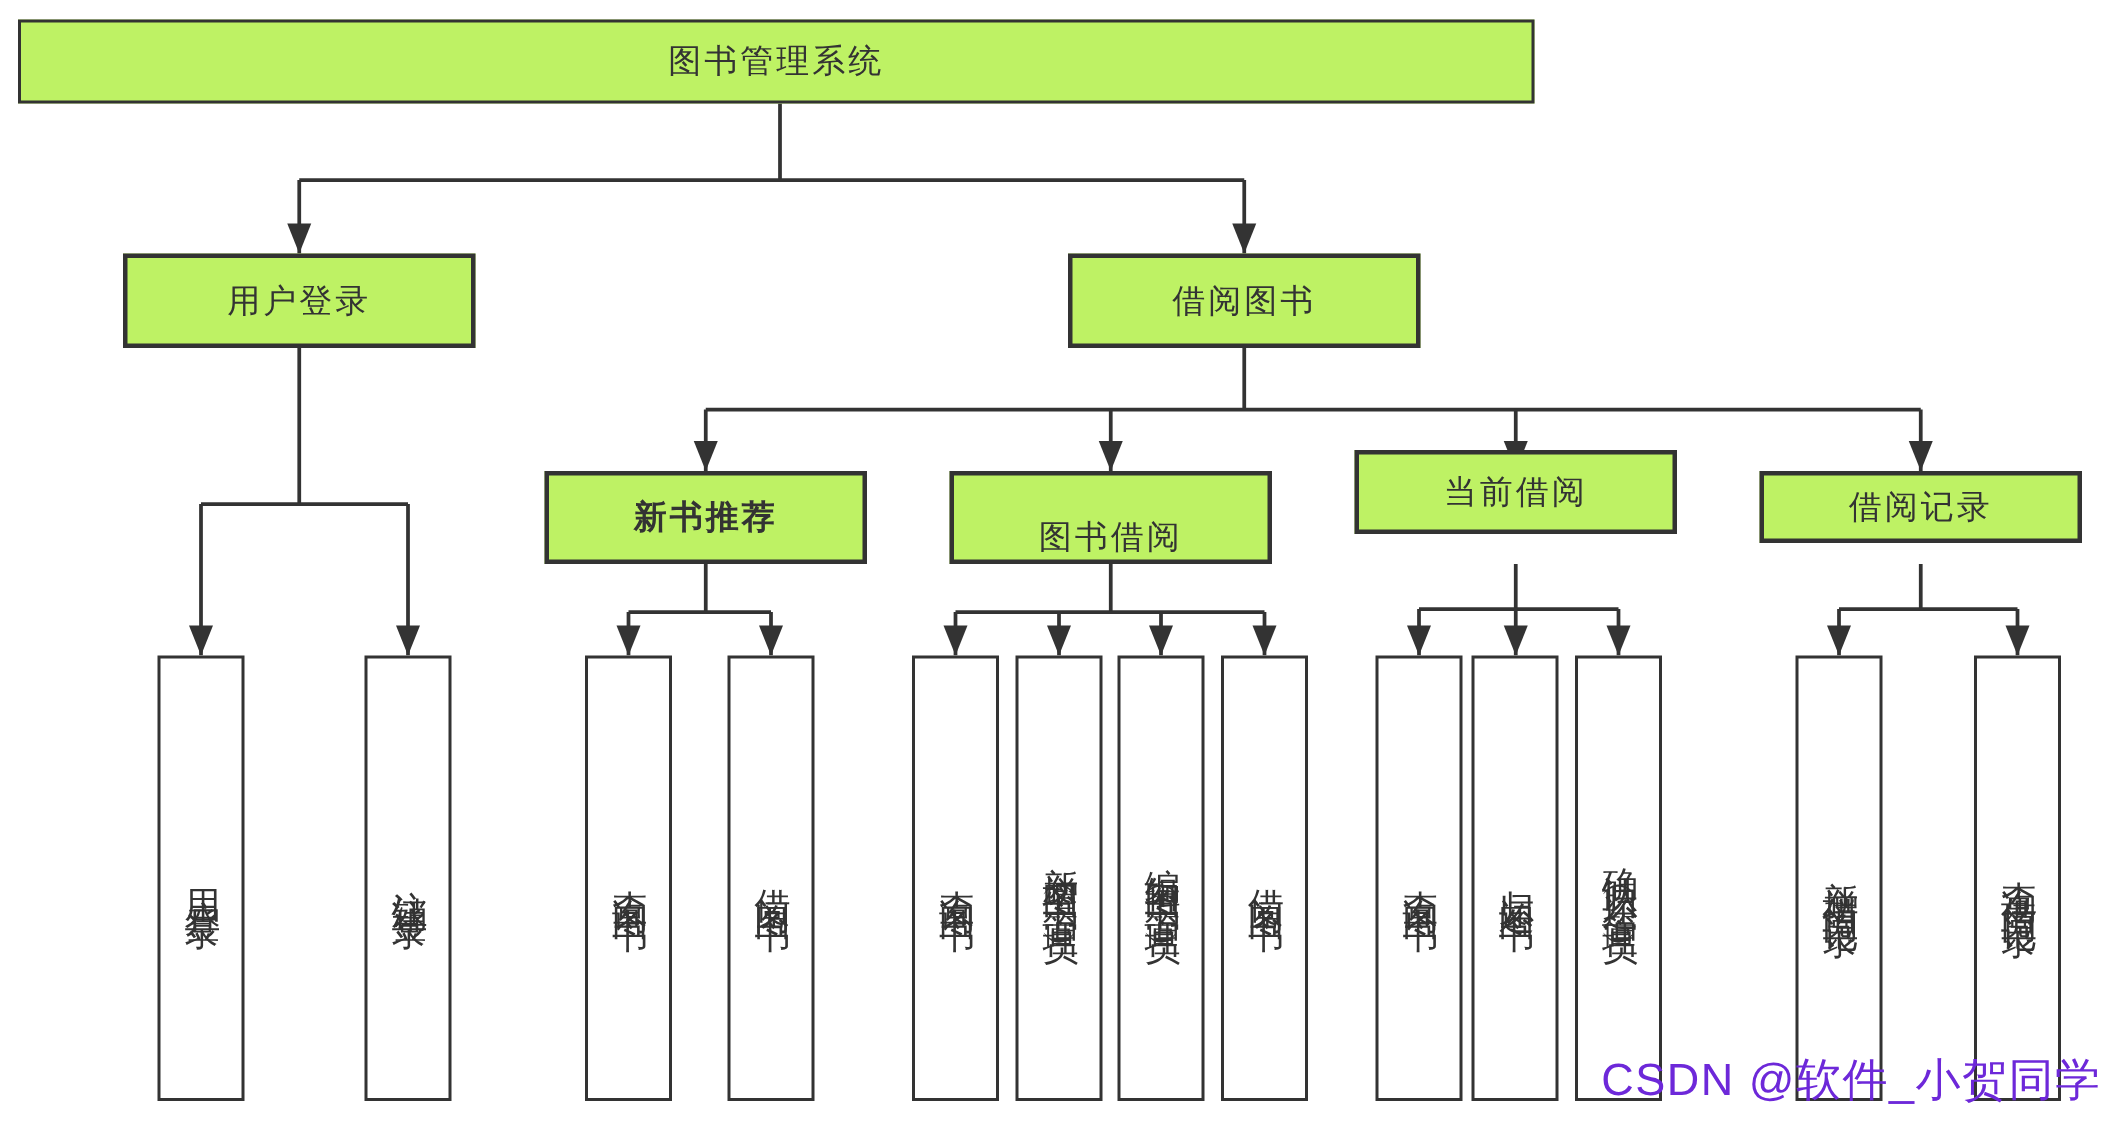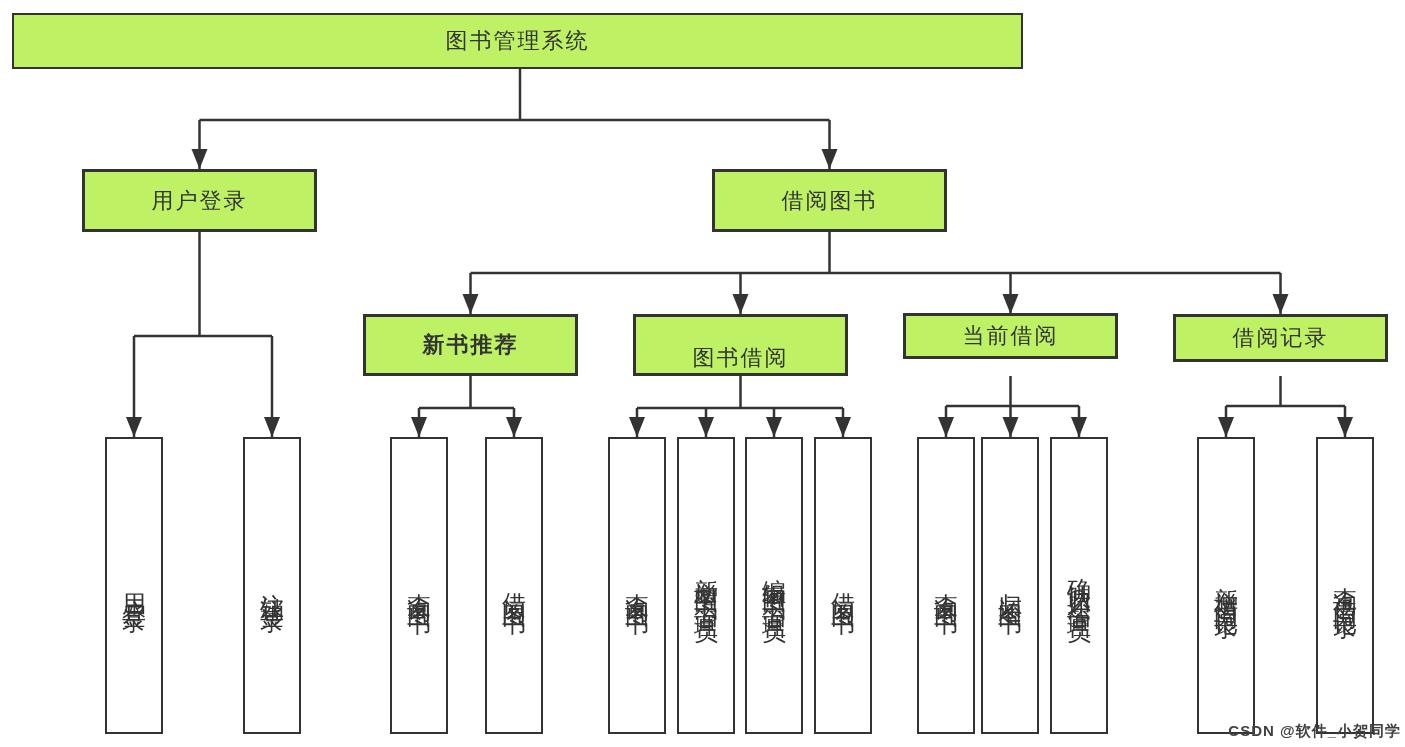--- a/index.html
+++ b/index.html
@@ -44,25 +44,24 @@
     writing-mode: vertical-rl;
     text-orientation: mixed;
     letter-spacing: 6px;
     line-height: 1;
     white-space: nowrap;
   }
   .watermark {
     position: absolute;
     right: 4px;
     bottom: 6px;
-    font-size: 15px;
+    font-size: 30px;
     letter-spacing: 1px;
-    color: #404040;
+    color: #6d28d9;
     white-space: nowrap;
-    font-weight: bold;
   }
 </style>
 </head>
 <body>
 
 <div class="canvas">
 
   <svg class="wires" viewBox="0 0 1405 747" xmlns="http://www.w3.org/2000/svg">
     <defs>
       <marker id="arrowhead" markerUnits="userSpaceOnUse" markerWidth="22" markerHeight="18" viewBox="0 0 22 18" refX="21" refY="9" orient="auto">
@@ -135,21 +134,21 @@
   <div class="box" style="left:712px; top:169px; width:235px; height:63px;">
     <span>借阅图书</span>
   </div>
 
   <div class="box" style="left:363px; top:314px; width:215px; height:62px;font-weight:bold;">
     <span>新书推荐</span>
   </div>
   <div class="box" style="left:633px; top:314px; width:215px; height:62px;align-items:flex-end;">
     <span>图书借阅</span>
   </div>
-  <div class="box" style="left:903px; top:313px; width:215px; height:46px;">
+  <div class="box" style="left:903px; top:300px; width:215px; height:56px;">
     <span>当前借阅</span>
   </div>
   <div class="box" style="left:1173px; top:314px; width:215px; height:48px;">
     <span>借阅记录</span>
   </div>
 
   <div class="vbox" style="left:105px; top:437px; width:58px; height:297px;">
     <span class="vtext">用户登录</span>
   </div>
   <div class="vbox" style="left:243px; top:437px; width:58px; height:297px;">

